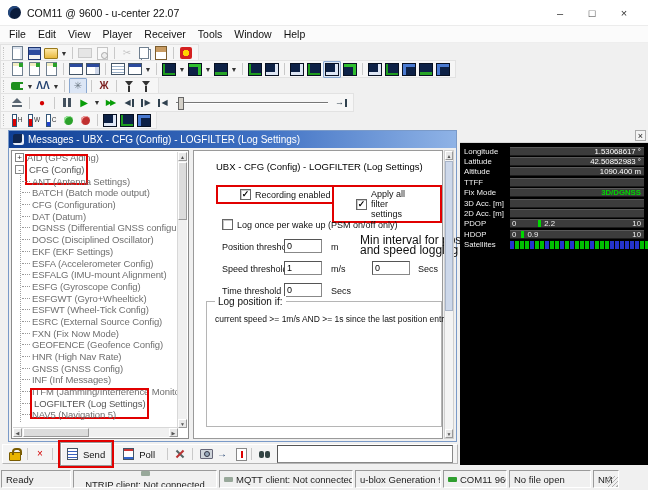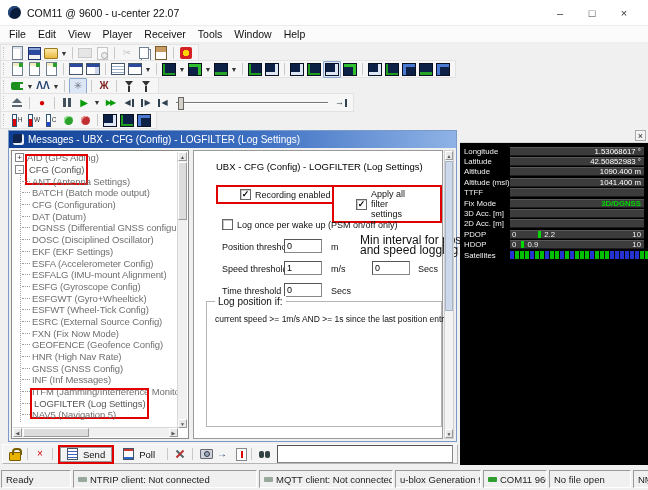--- a/index.html
+++ b/index.html
@@ -128,21 +128,21 @@
   .fin{position:absolute;width:38px;height:14px;background:#fff;border:1px solid #888;border-top-color:#555;
        border-left-color:#555;font:9px "Liberation Sans",sans-serif;padding:0 2px;box-sizing:border-box}
   .group{position:absolute;left:12px;top:150px;width:234px;height:124px;border:1px solid #b5b5b5;box-shadow:inset 1px 1px 0 #fff}
   .gtitle{position:absolute;top:-6px;left:8px;background:#fff;padding:0 3px;font-size:10px}
   .gtext{position:absolute;left:8px;top:12px;font-size:8.5px;white-space:nowrap}
   
   .msgedit{position:absolute;left:2px;top:444px;width:456px;height:20px;display:flex;align-items:center;gap:2px;
            background:#f4f4f4;border:1px solid;border-color:#fff #b5b5b5 #b5b5b5 #fff;padding:0 4px;box-sizing:border-box}
   .meicons{display:flex;align-items:center;gap:1px}
   .btn{display:inline-flex;align-items:center;gap:3px;background:#f2f2f2;border:1px solid #9a9a9a;
-       box-shadow:inset 1px 1px 0 #fff;padding:0 6px 0 3px;height:15px;font-size:9.5px;font-family:inherit;color:#111}
+       box-shadow:inset 1px 1px 0 #fff;padding:0 6px 0 3px;height:24px;font-size:9.5px;font-family:inherit;color:#111}
   .btn.flat{border-color:transparent;box-shadow:none;background:transparent}
   .rw-send{display:inline-flex;border:2px solid #e10000;padding:0}
   .me-input{flex:1;height:14px;border:1px solid #888;border-top-color:#555;border-left-color:#555;background:#fff;
             font:9px "Liberation Sans",sans-serif;margin-left:3px;min-width:40px}
   
   .rpanel{position:absolute;left:460px;top:130px;width:188px;height:335px;background:#f0f0f0}
   .rp-top{height:12px;position:relative;border-bottom:1px solid #d8d8d8}
   .rp-close{position:absolute;right:2px;top:0;font-size:9px;width:11px;height:11px;border:1px solid #aaa;
             background:#f4f4f4;display:flex;align-items:center;justify-content:center;color:#222;box-sizing:border-box}
   .dv{position:absolute;left:0;right:0;top:13px;bottom:0;background:#000;padding:3px 2px 0 2px;box-sizing:border-box}
@@ -471,26 +471,20 @@
             <span class="dv-val">42.50852983 °</span>
           </div>
         </div>
         <div class="dv-row">
           <span class="dv-label">Altitude</span>
           <div class="dv-bar">
             <span class="dv-val">1090.400 m</span>
           </div>
         </div>
         <div class="dv-row">
-          <span class="dv-label">Altitude (msl)</span>
-          <div class="dv-bar">
-            <span class="dv-val">1041.400 m</span>
-          </div>
-        </div>
-        <div class="dv-row">
           <span class="dv-label">TTFF</span>
           <div class="dv-bar">
             <span class="dv-val"></span>
           </div>
         </div>
         <div class="dv-row">
           <span class="dv-label">Fix Mode</span>
           <div class="dv-bar">
             <span class="dv-val green">3D/DGNSS</span>
           </div>
@@ -558,21 +552,21 @@
             <span class="sat sg"></span>
           </div>
         </div>
       </div>
   </div>
 
   <div class="statusbar" id="statusbar">
       <div class="seg" style="width: 70px;">
         <span>Ready</span>
       </div>
-      <div class="seg" style="width: 184px;">
+      <div class="seg" style="width: 144px; flex-direction: column;">
         <span class="plug gray"></span>
         <span>NTRIP client: Not connected</span>
       </div>
       <div class="seg" style="width: 134px;">
         <span class="plug gray"></span>
         <span>MQTT client: Not connected</span>
       </div>
       <div class="seg" style="width: 86px;">
         <span>u-blox Generation 9</span>
       </div>

